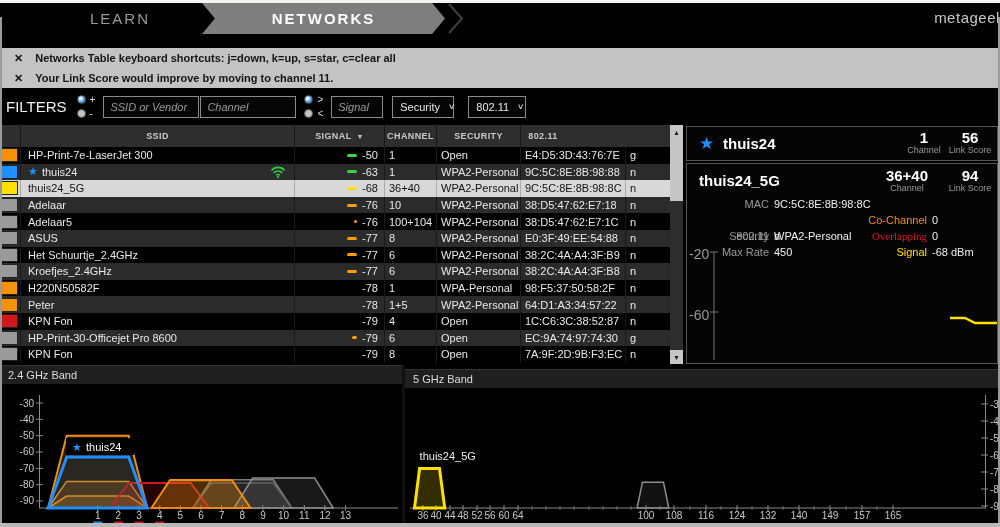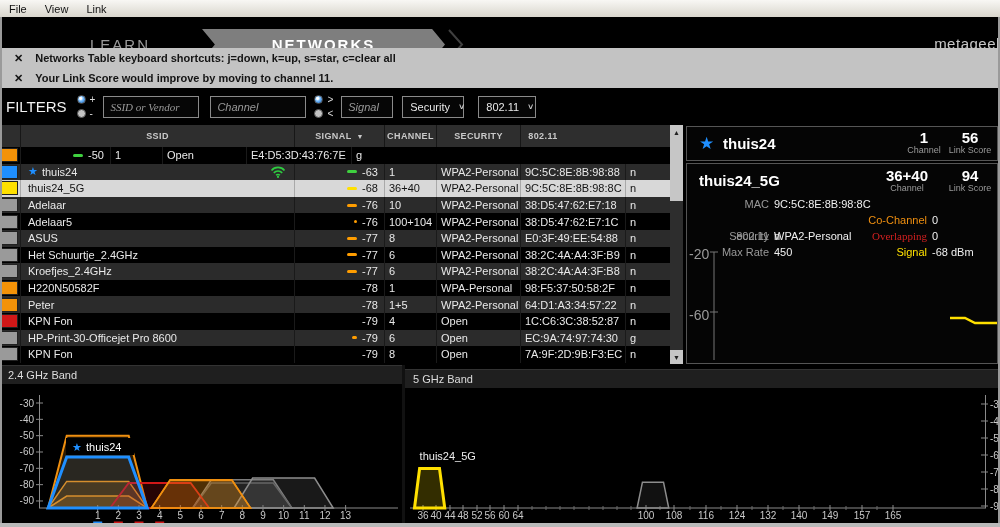--- a/index.html
+++ b/index.html
@@ -4,21 +4,21 @@
 <style>
   html,body{margin:0;padding:0;background:#444;}
   #app{position:relative;width:1000px;height:527px;background:#000;overflow:hidden;
        font-family:"Liberation Sans",sans-serif;-webkit-font-smoothing:antialiased;}
   .abs{position:absolute;}
   
   .menubar{left:0;top:0;width:1000px;height:17px;background:linear-gradient(#f8f7f4,#d9d6cd);
            display:flex;align-items:center;font-size:11px;color:#111;}
   .menubar span{padding:0 9px;cursor:default;}
   
-  .tabbar{left:0;top:29px;width:1000px;height:31px;background:#000;overflow:hidden;}
+  .tabbar{left:0;top:3px;width:1000px;height:31px;background:#000;overflow:hidden;}
   .tab-learn{position:absolute;left:40px;top:0;width:160px;height:31px;display:flex;align-items:center;
              justify-content:center;color:#9a9a9a;font-size:15px;letter-spacing:2px;}
   .tab-networks{position:absolute;left:202px;top:0;width:243px;height:31px;background:#7e7e7e;
                 clip-path:polygon(0 0,5.3% 50%,0 100%,94.7% 100%,100% 50%,94.7% 0);
                 display:flex;align-items:center;justify-content:center;color:#fff;font-weight:bold;
                 font-size:15px;letter-spacing:2px;}
   .brand{position:absolute;right:-4px;top:6px;color:#c8c8c8;font-size:15px;letter-spacing:.5px;}
   
   .notif{left:0;width:1000px;height:20px;background:#c3c3c3;display:flex;align-items:center;
          font-size:11px;font-weight:bold;color:#141414;}
@@ -119,21 +119,21 @@
     <div class="radiocol">
       <div class="radiorow">
           <span class="radio on"></span>
           <span>+</span>
         </div>
       <div class="radiorow">
           <span class="radio"></span>
           <span>-</span>
         </div>
     </div>
-    <input class="fin" style="width: 82px; margin-right: 11px; font-family: Liberation Serif, serif;" placeholder="SSID or Vendor">
+    <input class="fin" style="width: 82px; margin-right: 1px;" placeholder="SSID or Vendor">
     <input class="fin" style="width: 82px; margin-right: 8px;" placeholder="Channel">
     <div class="radiocol">
       <div class="radiorow">
           <span class="radio on"></span>
           <span>&gt;</span>
         </div>
       <div class="radiorow">
           <span class="radio"></span>
           <span>&lt;</span>
         </div>
@@ -166,20 +166,23 @@
       </div>
     <div class="th" style="width:44px;border-right:none;">
         <span>802.11</span>
       </div>
   </div>
 
   <div class="abs trows" id="trows">
       <div class="trow">
         <div class="cell c-sw">
           <div class="swatch" style="background: rgb(243, 146, 8);"></div>
+        </div>
+        <div class="cell c-ssid">
+          <span>HP-Print-7e-LaserJet 300</span>
         </div>
         <div class="cell c-sig">
           <span class="dash d-green"></span>
           <span>-50</span>
         </div>
         <div class="cell c-ch">1</div>
         <div class="cell c-sec">Open</div>
         <div class="cell c-mac">E4:D5:3D:43:76:7E</div>
         <div class="cell c-std">g</div>
       </div>

